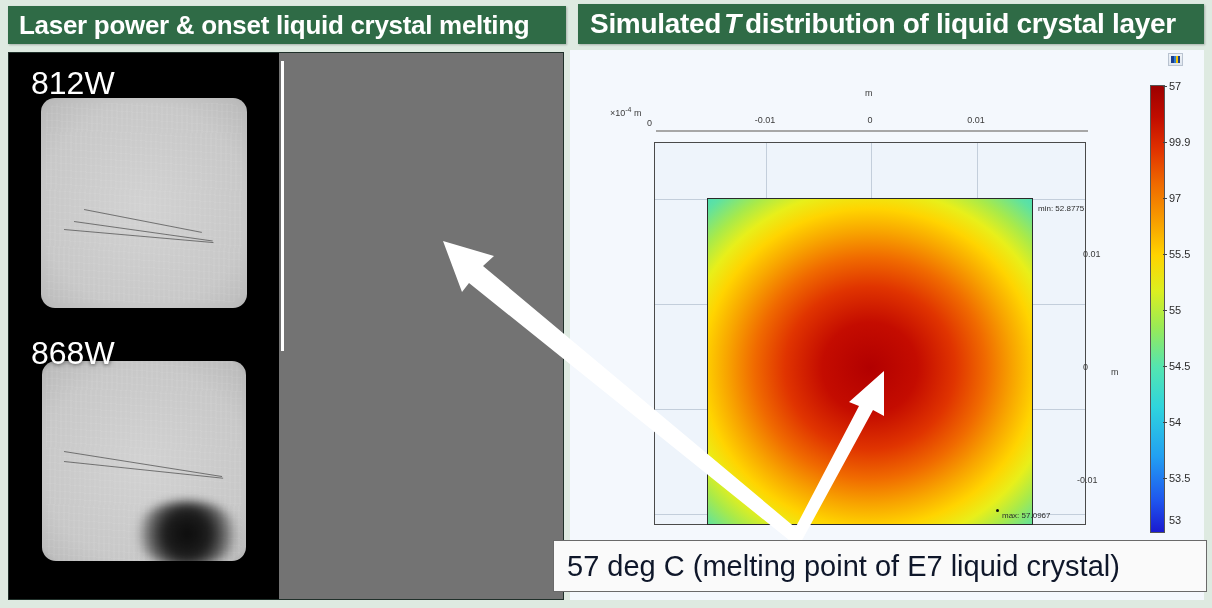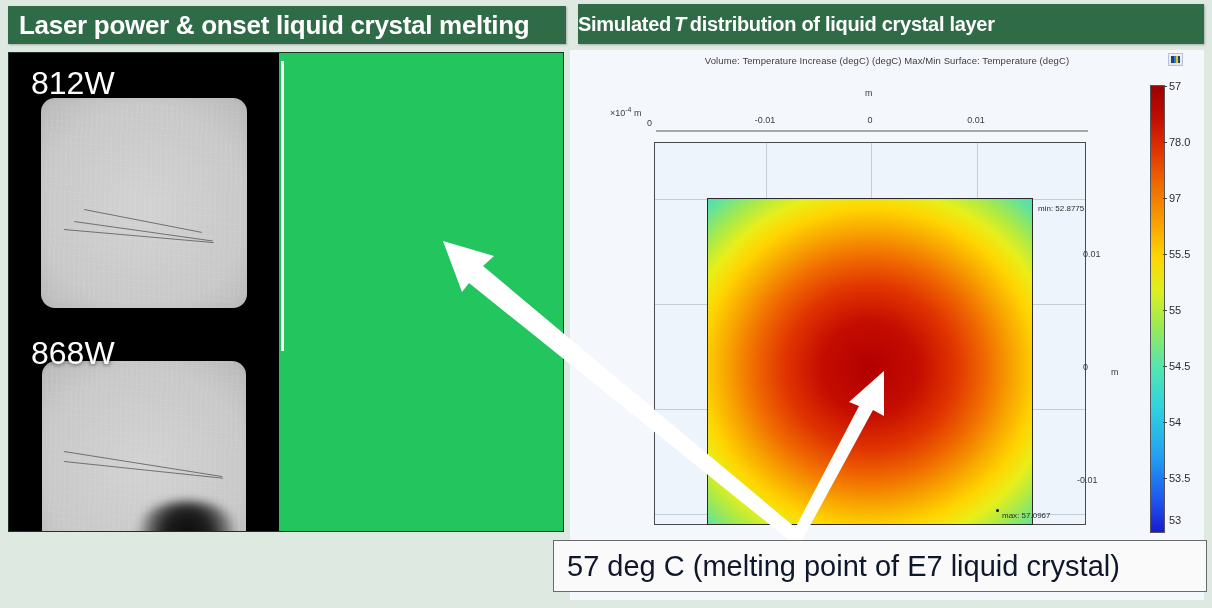--- a/index.html
+++ b/index.html
@@ -17,27 +17,27 @@
     position:absolute;
     background:#2f6b46;
     color:#ffffff;
     font-weight:bold;
     display:flex;align-items:center;
     box-sizing:border-box;
     letter-spacing:-0.3px;
     box-shadow:1px 1px 2px rgba(0,0,0,.25);
   }
   #banner-left{left:8px;top:6px;width:558px;height:38px;padding-left:11px;font-size:26px;}
-  #banner-right{left:578px;top:4px;width:626px;height:40px;font-size:20px;}
+  #banner-right{left:578px;top:4px;width:626px;height:40px;padding-left:12px;font-size:28px;}
   #banner-right .ital{font-style:italic;padding:0 4px 0 3px;}
 
   
   #photo-panel{
-    position:absolute;left:8px;top:52px;width:556px;height:480px;
-    background:#22c55e;border:1px solid #20302a;box-sizing:border-box;
+    position:absolute;left:8px;top:52px;width:556px;height:548px;
+    background:#737373;border:1px solid #20302a;box-sizing:border-box;
     overflow:hidden;
   }
   .ir-cell{position:absolute;overflow:hidden;background:#000;}
   #cell-812{left:0px;top:0px;width:270px;height:300px;}
   #cell-846{left:276px;top:0px;width:278px;height:300px;}
   #cell-868{left:0px;top:270px;width:270px;height:276px;}
   #cell-980{left:276px;top:270px;width:278px;height:276px;}
 
   
   .ir-img{position:absolute;left:50%;top:50%;transform:translate(-50%,-50%);}
@@ -199,21 +199,20 @@
     <div id="divider-v"></div>
 
   </div>
 
   <div id="comsol-panel">
 
     <div id="comsol-icon">
         <i></i>
       </div>
 
-    <div id="plot-title">Volume: Temperature Increase (degC) (degC)  Max/Min Surface: Temperature (degC)</div>
 
     <div id="xaxis-unit">m</div>
 
     <div id="z-exp">
       <span>×10</span><sup>-4</sup>
       <span>m</span>
     </div>
     <div id="z-zero">0</div>
 
     <div class="xtick" style="left:195px;">-0.01</div>
@@ -245,21 +244,21 @@
     <div id="colorbar"></div>
     <div class="cbmark" style="top:36px;"></div>
     <div class="cbmark" style="top:92px;"></div>
     <div class="cbmark" style="top:148px;"></div>
     <div class="cbmark" style="top:204px;"></div>
     <div class="cbmark" style="top:260px;"></div>
     <div class="cbmark" style="top:316px;"></div>
     <div class="cbmark" style="top:372px;"></div>
     <div class="cbmark" style="top:428px;"></div>
     <div class="cbtick" style="top:36px;">57</div>
-    <div class="cbtick" style="top:92px;">78.0</div>
+    <div class="cbtick" style="top:92px;">99.9</div>
     <div class="cbtick" style="top:148px;">97</div>
     <div class="cbtick" style="top:204px;">55.5</div>
     <div class="cbtick" style="top:260px;">55</div>
     <div class="cbtick" style="top:316px;">54.5</div>
     <div class="cbtick" style="top:372px;">54</div>
     <div class="cbtick" style="top:428px;">53.5</div>
     <div class="cbtick" style="top:470px;">53</div>
   </div>
 
   <svg id="arrows" viewBox="0 0 1212 608">

